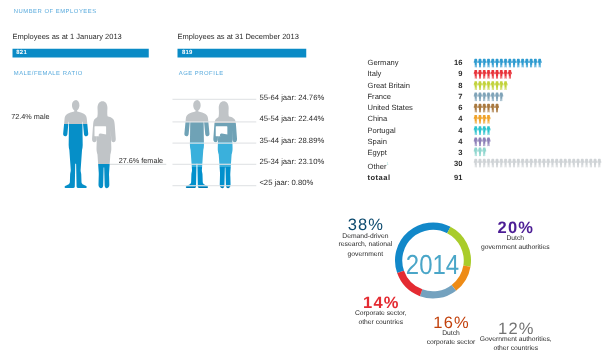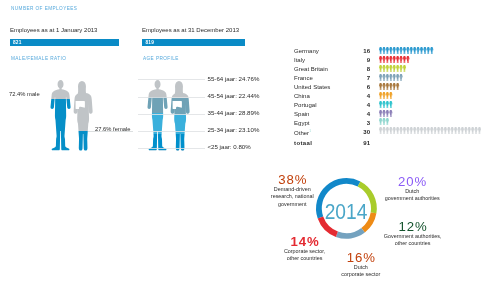--- a/index.html
+++ b/index.html
@@ -274,36 +274,36 @@
       <svg width="62.8" height="62.8" viewBox="0 0 502.4 502.4">
         <path d="M21.80824958714348 331.9815872741167 A243.2 243.2 0 0 1 363.12058765943254 35.28329833482712 L341.7673176454619 76.47793220515612 A196.8 196.8 0 0 0 65.57378091591212 316.5693107547129 Z" fill="#1288C9"></path>
         <path d="M363.12058765943254 35.28329833482712 A243.2 243.2 0 0 1 491.1343497028149 290.92087401716236 L445.3574014042516 283.34254936915113 A196.8 196.8 0 0 0 341.7673176454619 76.47793220515612 Z" fill="#A9CC2B"></path>
         <path d="M491.1343497028149 290.92087401716236 A243.2 243.2 0 0 1 398.9138042207036 444.40163571421346 L370.731565257543 407.5407973213701 A196.8 196.8 0 0 0 445.3574014042516 283.34254936915113 Z" fill="#EE8B16"></path>
         <path d="M398.9138042207036 444.40163571421346 A243.2 243.2 0 0 1 167.22347800355658 479.4415031351241 L183.24531443708855 435.8954268790807 A196.8 196.8 0 0 0 370.731565257543 407.5407973213701 Z" fill="#74A2BF"></path>
         <path d="M167.22347800355658 479.4415031351241 A243.2 243.2 0 0 1 21.808249587143507 331.9815872741168 L65.57378091591215 316.5693107547129 A196.8 196.8 0 0 0 183.24531443708855 435.8954268790807 Z" fill="#E42B32"></path>
       </svg>
     </div>
   <div class="abs" id="donut-labels" style="left:0;top:0">
       <div class="abs" style="left: 237.3px; top: 172.9px; width: 110px; text-align: center;">
-        <div class="pct" style="color: #c2410c;">38%</div>
+        <div class="pct" style="color: #0c4a6e;">38%</div>
         <div class="desc">
           <div>Demand-driven</div>
           <div>research, national</div>
           <div>government</div>
         </div>
       </div>
       <div class="abs" style="left: 357.2px; top: 174.7px; width: 110px; text-align: center;">
-        <div class="pct" style="color: #8b5cf6;">20%</div>
+        <div class="pct" style="color: #4c1d95; font-weight: bold;">20%</div>
         <div class="desc">
           <div>Dutch</div>
           <div>government authorities</div>
         </div>
       </div>
       <div class="abs" style="left: 357.6px; top: 219.5px; width: 110px; text-align: center;">
-        <div class="pct" style="color: #14532d;">12%</div>
+        <div class="pct" style="color: #737373; margin-top: 36px;">12%</div>
         <div class="desc">
           <div>Government authorities,</div>
           <div>other countries</div>
         </div>
       </div>
       <div class="abs" style="left: 305.8px; top: 250.7px; width: 110px; text-align: center;">
         <div class="pct" style="color: #c2410c;">16%</div>
         <div class="desc">
           <div>Dutch</div>
           <div>corporate sector</div>

